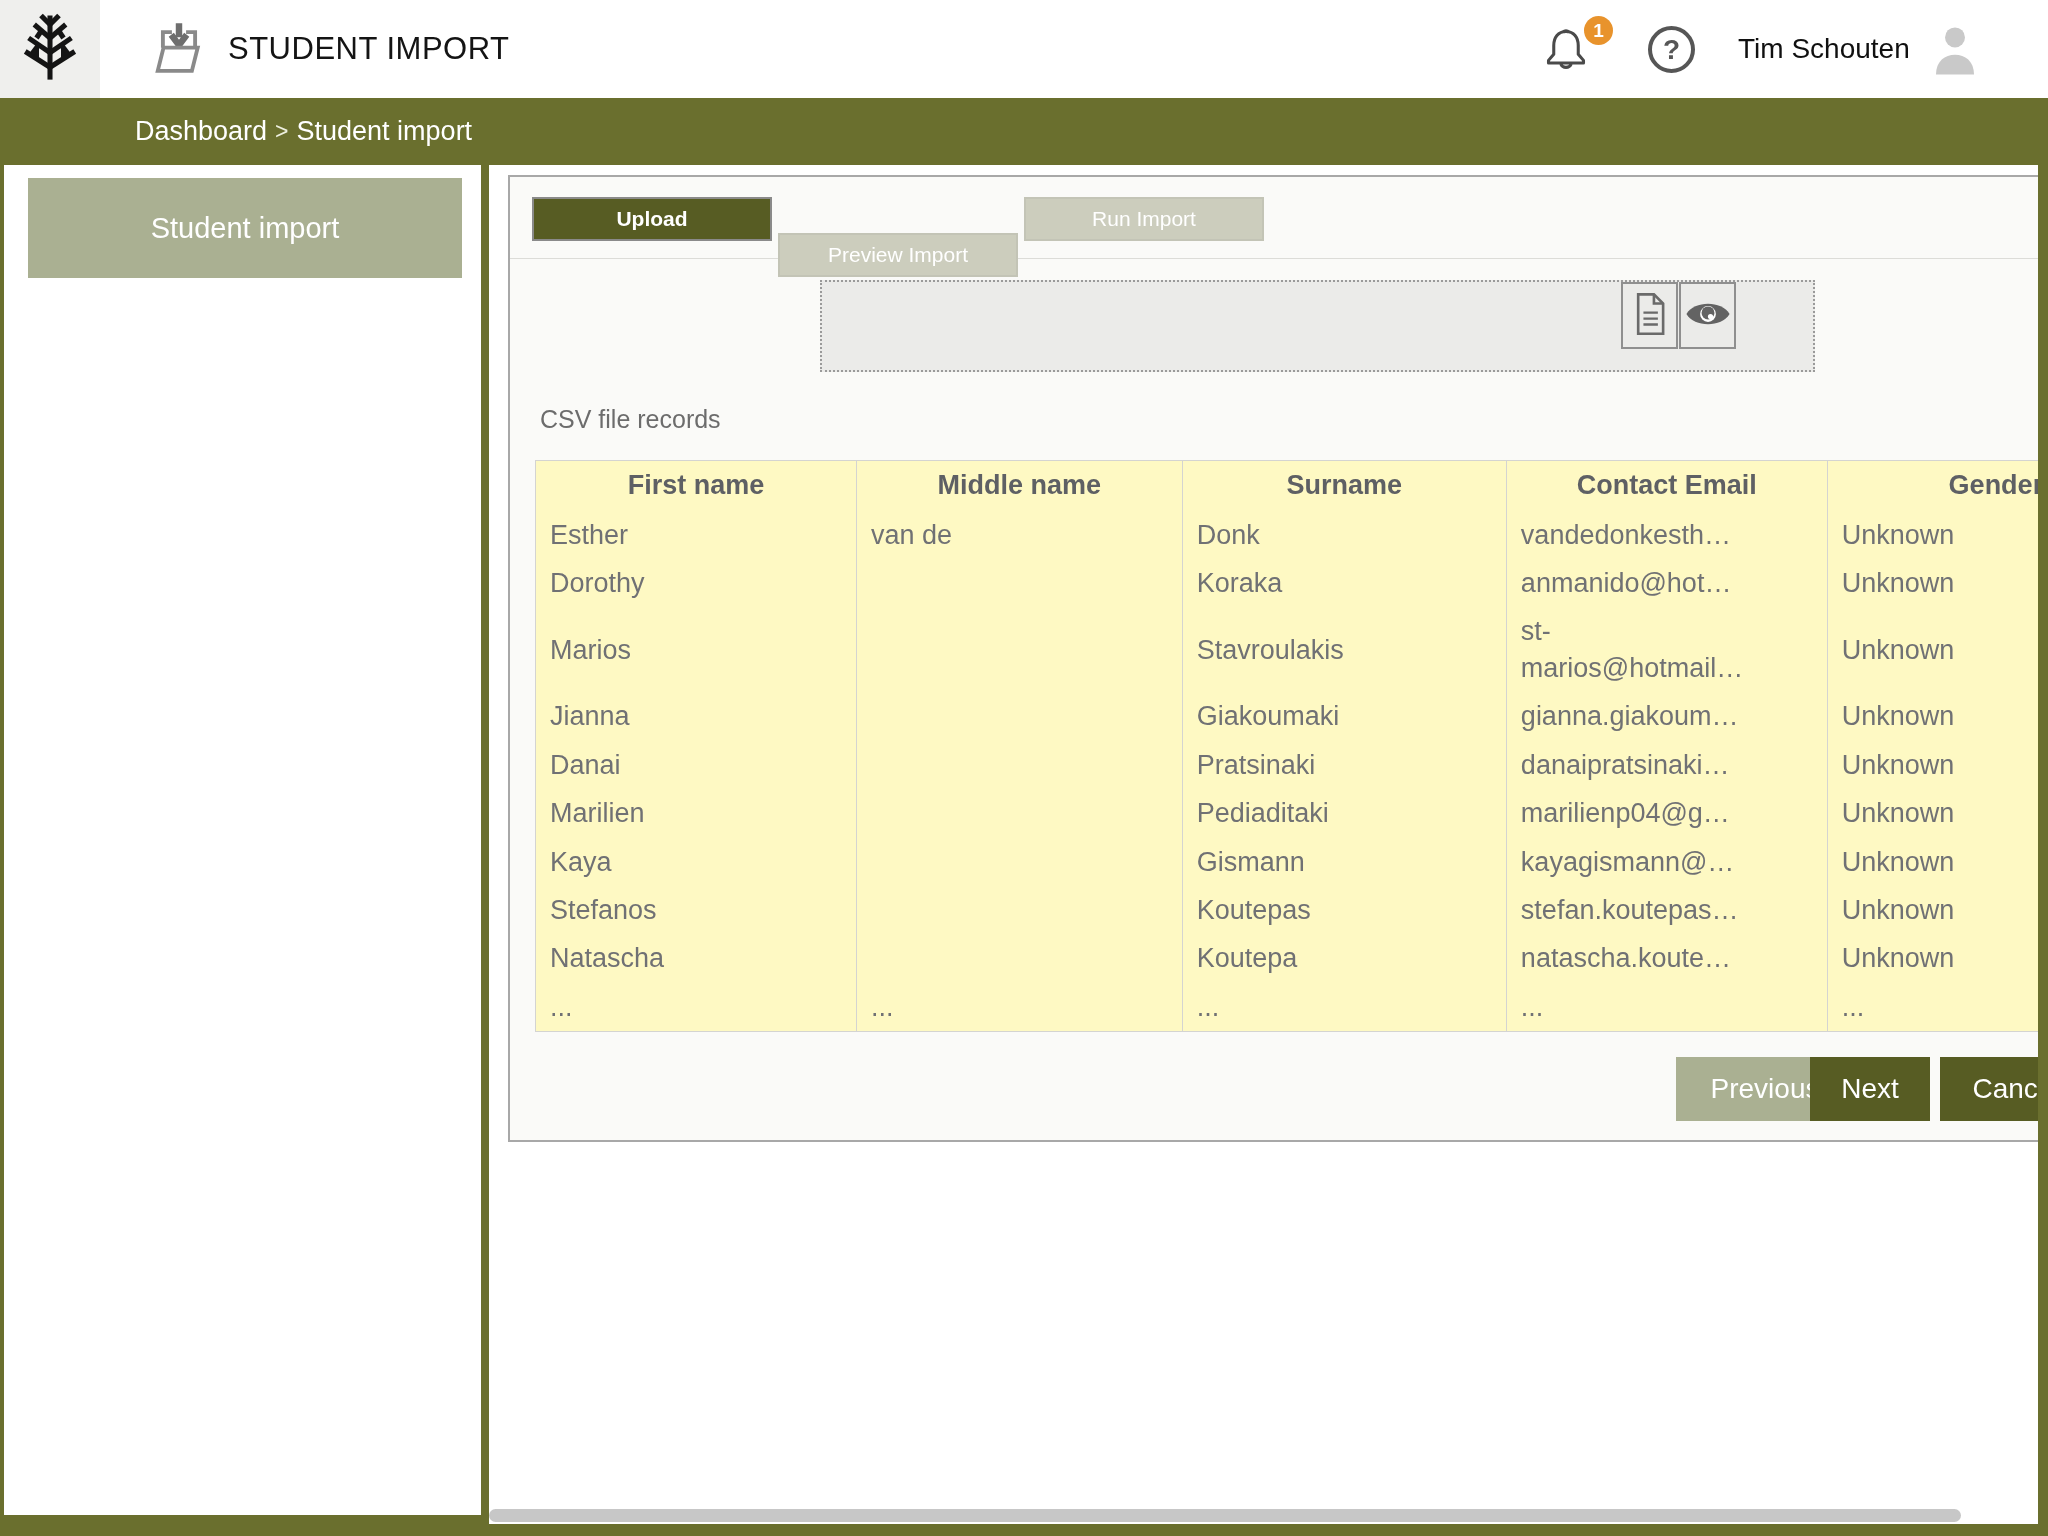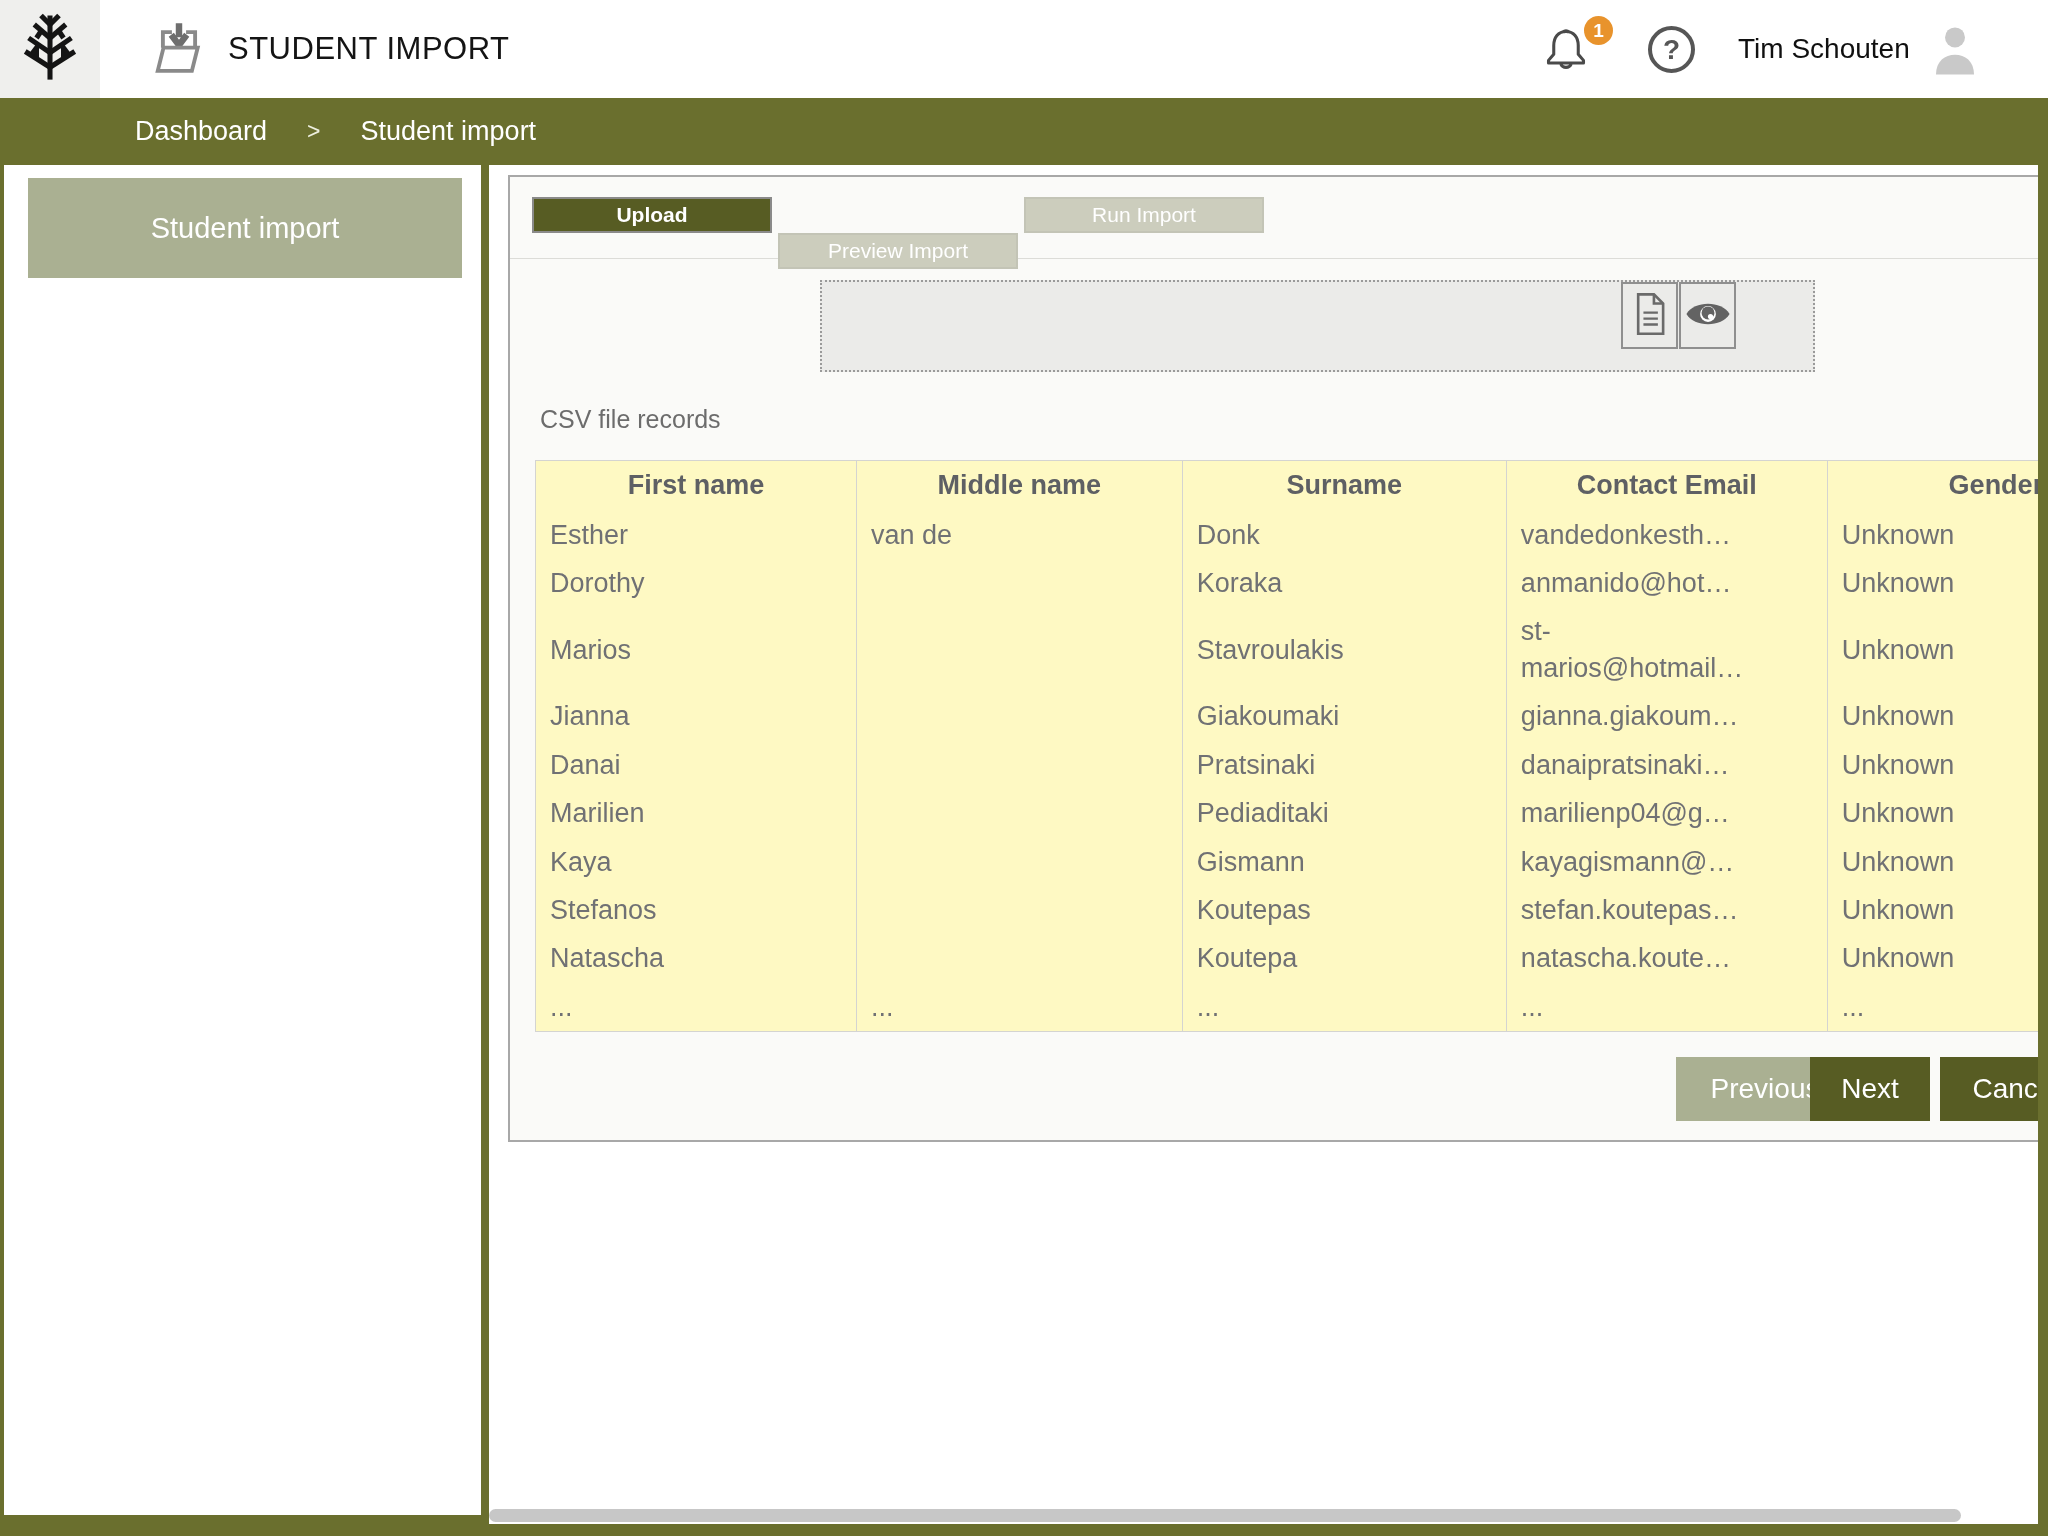--- a/index.html
+++ b/index.html
@@ -18,38 +18,38 @@
            display:flex; align-items:center; justify-content:center; }
   .help-btn { position:absolute; left:1648px; top:26px; width:47px; height:47px; border-radius:50%;
               border:4px solid #565656; color:#565656; font-size:28px; font-weight:bold;
               display:flex; align-items:center; justify-content:center; background:#fff; cursor:pointer; }
   .user-name { position:absolute; left:1738px; top:0; height:98px; display:flex; align-items:center;
                font-size:28px; color:#101010; cursor:pointer; }
   .avatar { position:absolute; left:1926px; top:22px; width:58px; height:58px; }
 
   
   .breadcrumb { position:absolute; left:0; top:98px; width:2048px; height:67px; background:#6a6f2e;
-                display:flex; align-items:center; padding-left:135px; gap:40px;
+                display:flex; align-items:center; padding-left:135px; gap:8px;
                 color:#ffffff; font-size:27px; }
   .breadcrumb a { color:#ffffff; text-decoration:none; cursor:pointer; }
   .crumb-sep { font-size:23px; color:#eef0df; }
 
   
   .page { position:absolute; left:0; top:165px; width:2048px; height:1371px; background:#6a6f2e; }
   .sidebar { position:absolute; left:4px; top:0; width:477px; height:1350px; background:#ffffff; }
   .sidebar-btn { position:absolute; left:24px; top:13px; width:434px; height:100px; background:#aab092;
                  border:none; color:#ffffff; font-size:29px; font-family:inherit;
                  display:flex; align-items:center; justify-content:center; cursor:pointer; }
   .main { position:absolute; left:489px; top:0; width:1549px; height:1359px; background:#ffffff; overflow:hidden; }
 
   
   .panel { position:absolute; left:19px; top:10px; width:1560px; height:967px;
            background:#fafaf8; border:2px solid #a8a8a8; }
   .tabbar { position:absolute; left:0; top:0; width:100%; height:82px; border-bottom:1px solid #dcdcd8; }
-  .tab { position:absolute; top:20px; height:36px; width:240px; color:#ffffff; font-size:21px;
+  .tab { position:absolute; top:20px; height:44px; width:240px; color:#ffffff; font-size:21px;
          font-family:inherit; display:flex; align-items:center; justify-content:center; cursor:pointer; }
   .tab-upload  { left:22px;  background:#575c23; border:2px solid #8a8a8a; font-weight:bold; }
   .tab-preview { left:268px; background:#cccdbd; border:2px solid #c3c4b6;margin-top:36px; }
   .tab-run     { left:514px; background:#cccdbd; border:2px solid #c3c4b6; }
 
   .filebox { position:absolute; left:310px; top:103px; width:995px; height:92px;
              background:#ebebe9; border:2px dotted #9a9a9a; }
   .filename { position:absolute; left:0; top:0; right:200px; height:100%;
               display:flex; align-items:center; justify-content:center; font-size:29px; color:#58595b; }
   .iconbox { position:absolute; top:0px; width:57px; height:67px; background:#ebebe9;

